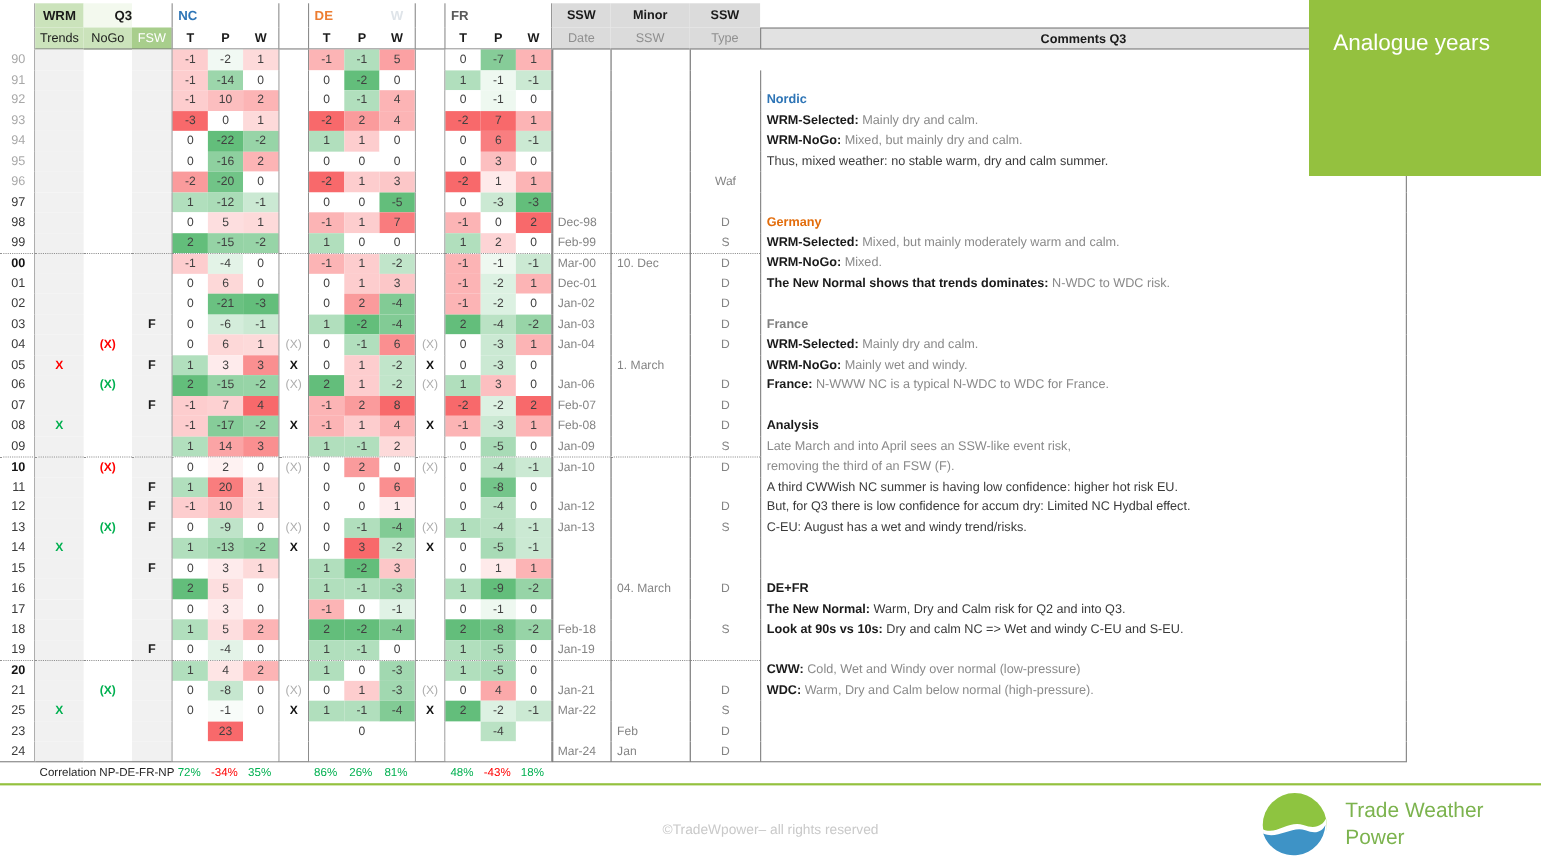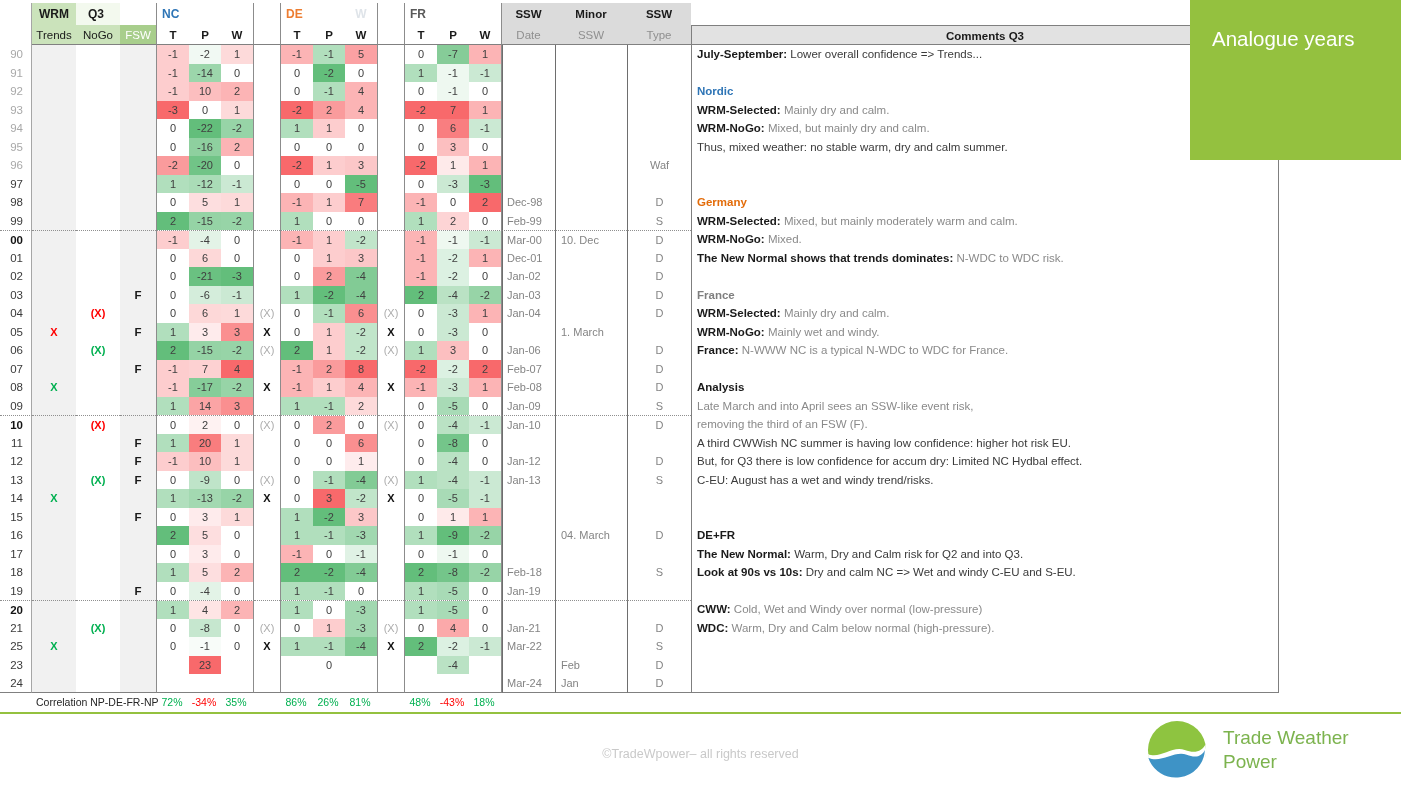--- a/index.html
+++ b/index.html
@@ -17,21 +17,21 @@
 .r .c-sel,.r .c-fsw{background:#F1F1F1}
 .grp{width:98px;display:flex;border-left:1px solid #8C8C8C;border-right:1px solid #8C8C8C;flex:none}
 .c-val{width:32px;text-align:center;flex:none}
 .c-mk{width:26px;text-align:center;flex:none}
 .c-date{width:53px;padding-left:4px;color:#848484;border-left:1px solid #6E6E6E;flex:none;white-space:nowrap;overflow:hidden}
 .c-minor{width:72px;padding-left:5px;color:#848484;border-left:1px solid #6E6E6E;flex:none;white-space:nowrap;overflow:hidden}
 .c-type{width:64px;text-align:center;color:#848484;border-left:1px solid #6E6E6E;flex:none}
 .c-com{width:588px;border-left:1px solid #7F7F7F;border-right:1px solid #7F7F7F;padding-left:5px;white-space:nowrap;overflow:hidden;font-size:11.5px;flex:none}
 
 .hsel{background:#CBE3BB;font-weight:bold;font-size:12px;color:#1A1A1A;text-align:left;padding-left:7px}
-.hq3{background:#F3F9EE;font-weight:bold;font-size:12px;color:#1A1A1A;text-align:left;padding-left:12px}
+.hq3{background:#F3F9EE;font-weight:bold;font-size:12px;color:#1A1A1A;text-align:right;padding-left:12px}
 .glab{width:34px;padding-left:5px;font-weight:bold;font-size:12px;flex:none}
 .gmid{width:30px;flex:none}
 .gghost{width:32px;text-align:center;font-weight:bold;font-size:12px;color:#DFE4E9;flex:none}
 .hrow1 .c-date,.hrow1 .c-minor,.hrow1 .c-type{border-left:none;background:#DBDBDB;color:#1A1A1A;font-weight:bold;text-align:center;padding:0;font-size:11.5px}
 .hrow1 .c-com{border:none}
 
 .hrow2 > *:not(.c-num):not(.c-com){border-bottom:1px solid #808080}
 .hrow2 .c-sel,.hrow2 .c-nogo{background:#CBE3BB;font-size:11.5px;color:#1A1A1A}
 .hrow2 .c-fsw{background:#A8CE8C;color:#FFFFFF;font-size:11.5px}
 .hsub{font-weight:600;color:#1A1A1A;font-size:11.5px}
@@ -145,21 +145,20 @@
       </div>
       <div class="c-mk"></div>
       <div class="grp">
         <div class="c-val" style="background: rgb(255, 255, 255);">0</div>
         <div class="c-val" style="background: rgb(134, 204, 152);">-7</div>
         <div class="c-val" style="background: rgb(252, 180, 181);">1</div>
       </div>
       <div class="c-date"></div>
       <div class="c-minor"></div>
       <div class="c-type"></div>
-      <div class="c-com"><span class="seg-bold">July-September:</span><span class="seg-dark"> Lower overall confidence =&gt; Trends...</span></div>
     </div>
     <div class="row r ydim">
       <div class="c-num">91</div>
       <div class="c-sel"></div>
       <div class="c-nogo"></div>
       <div class="c-fsw"></div>
       <div class="grp">
         <div class="c-val" style="background: rgb(253, 205, 206);">-1</div>
         <div class="c-val" style="background: rgb(156, 214, 171);">-14</div>
         <div class="c-val" style="background: rgb(255, 255, 255);">0</div>

